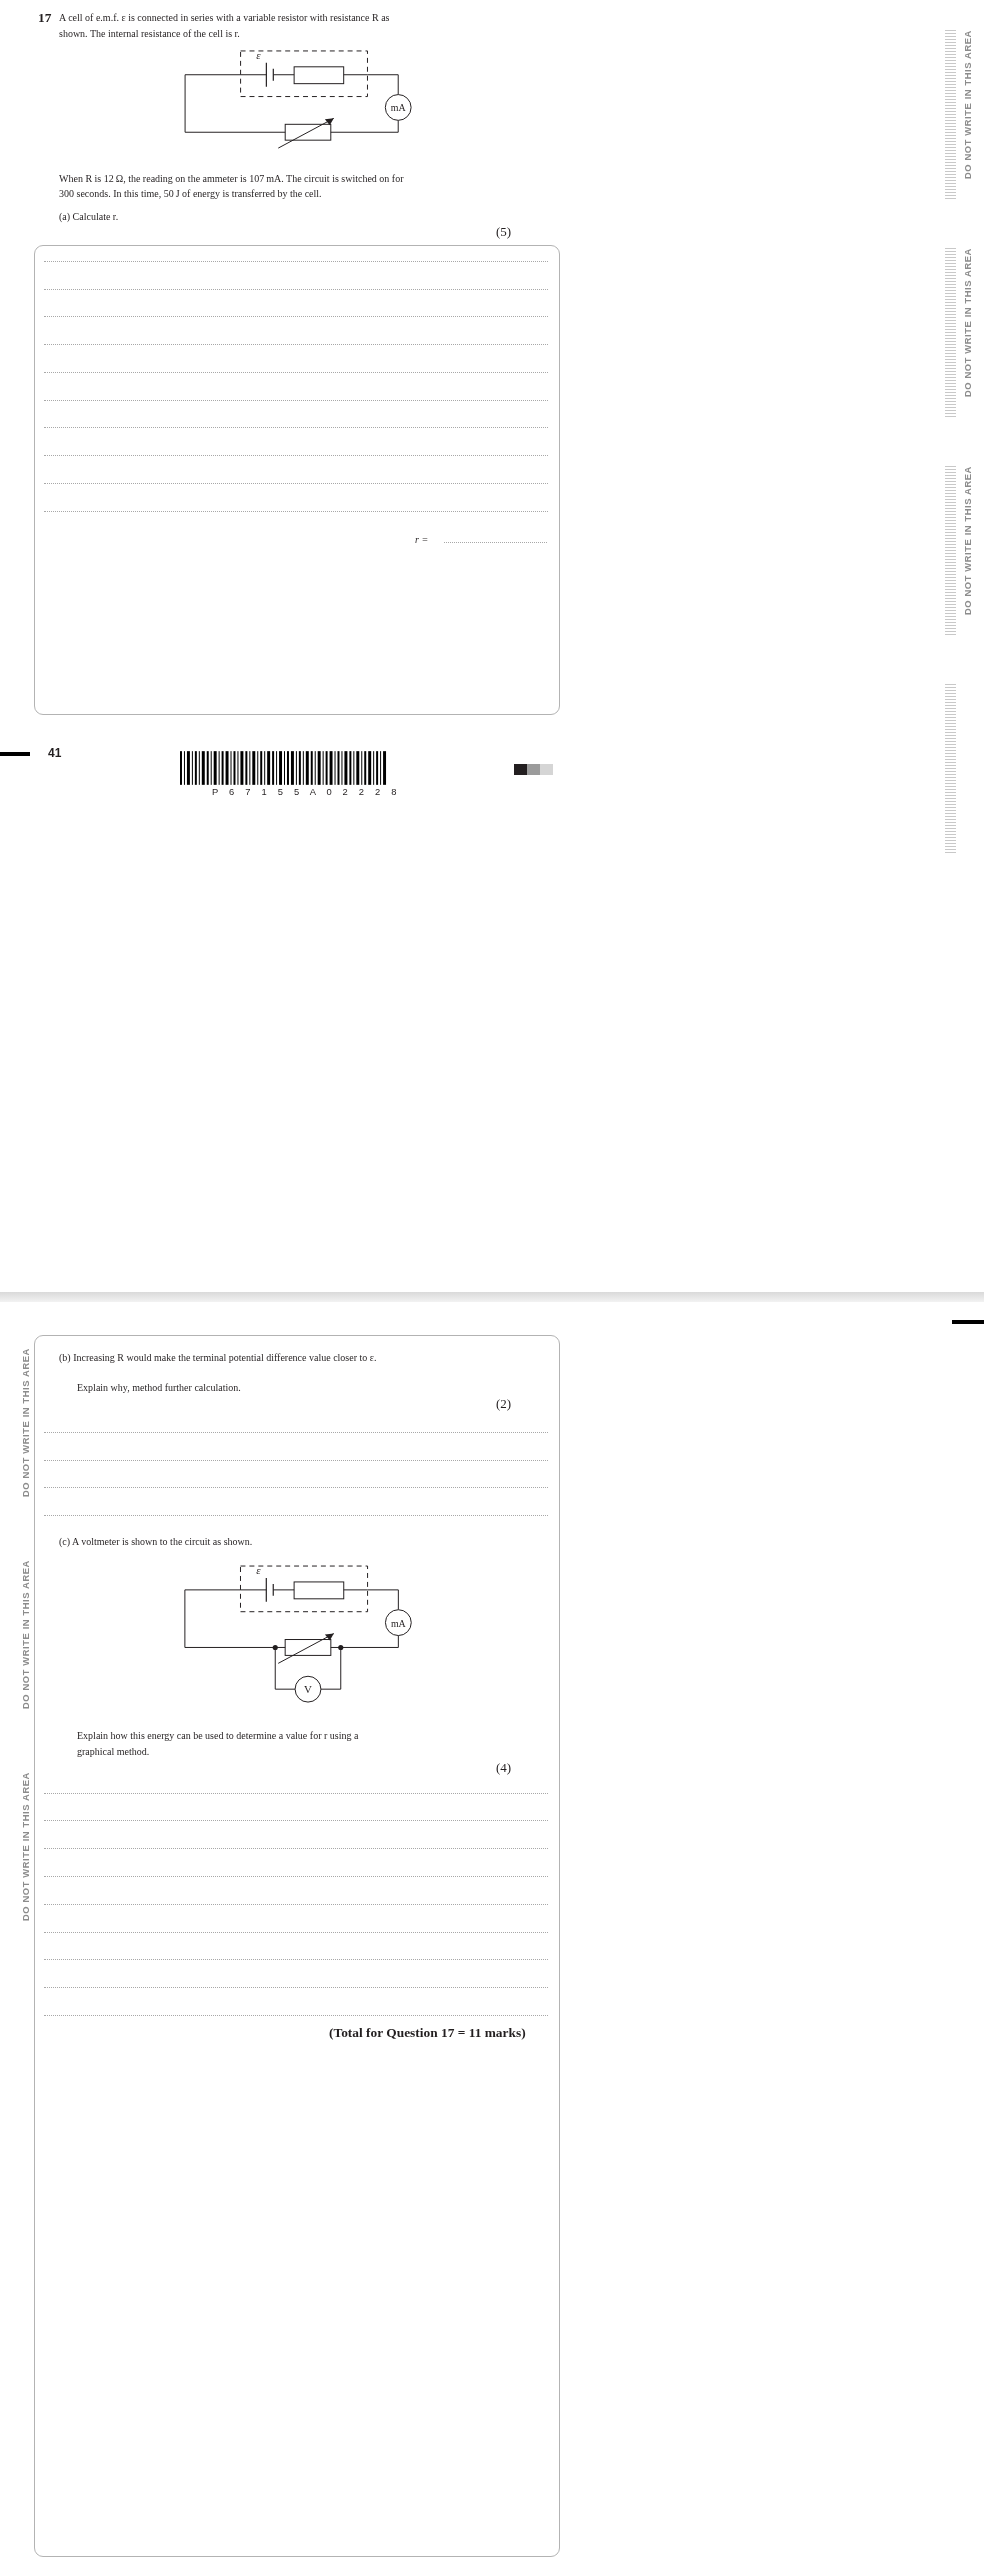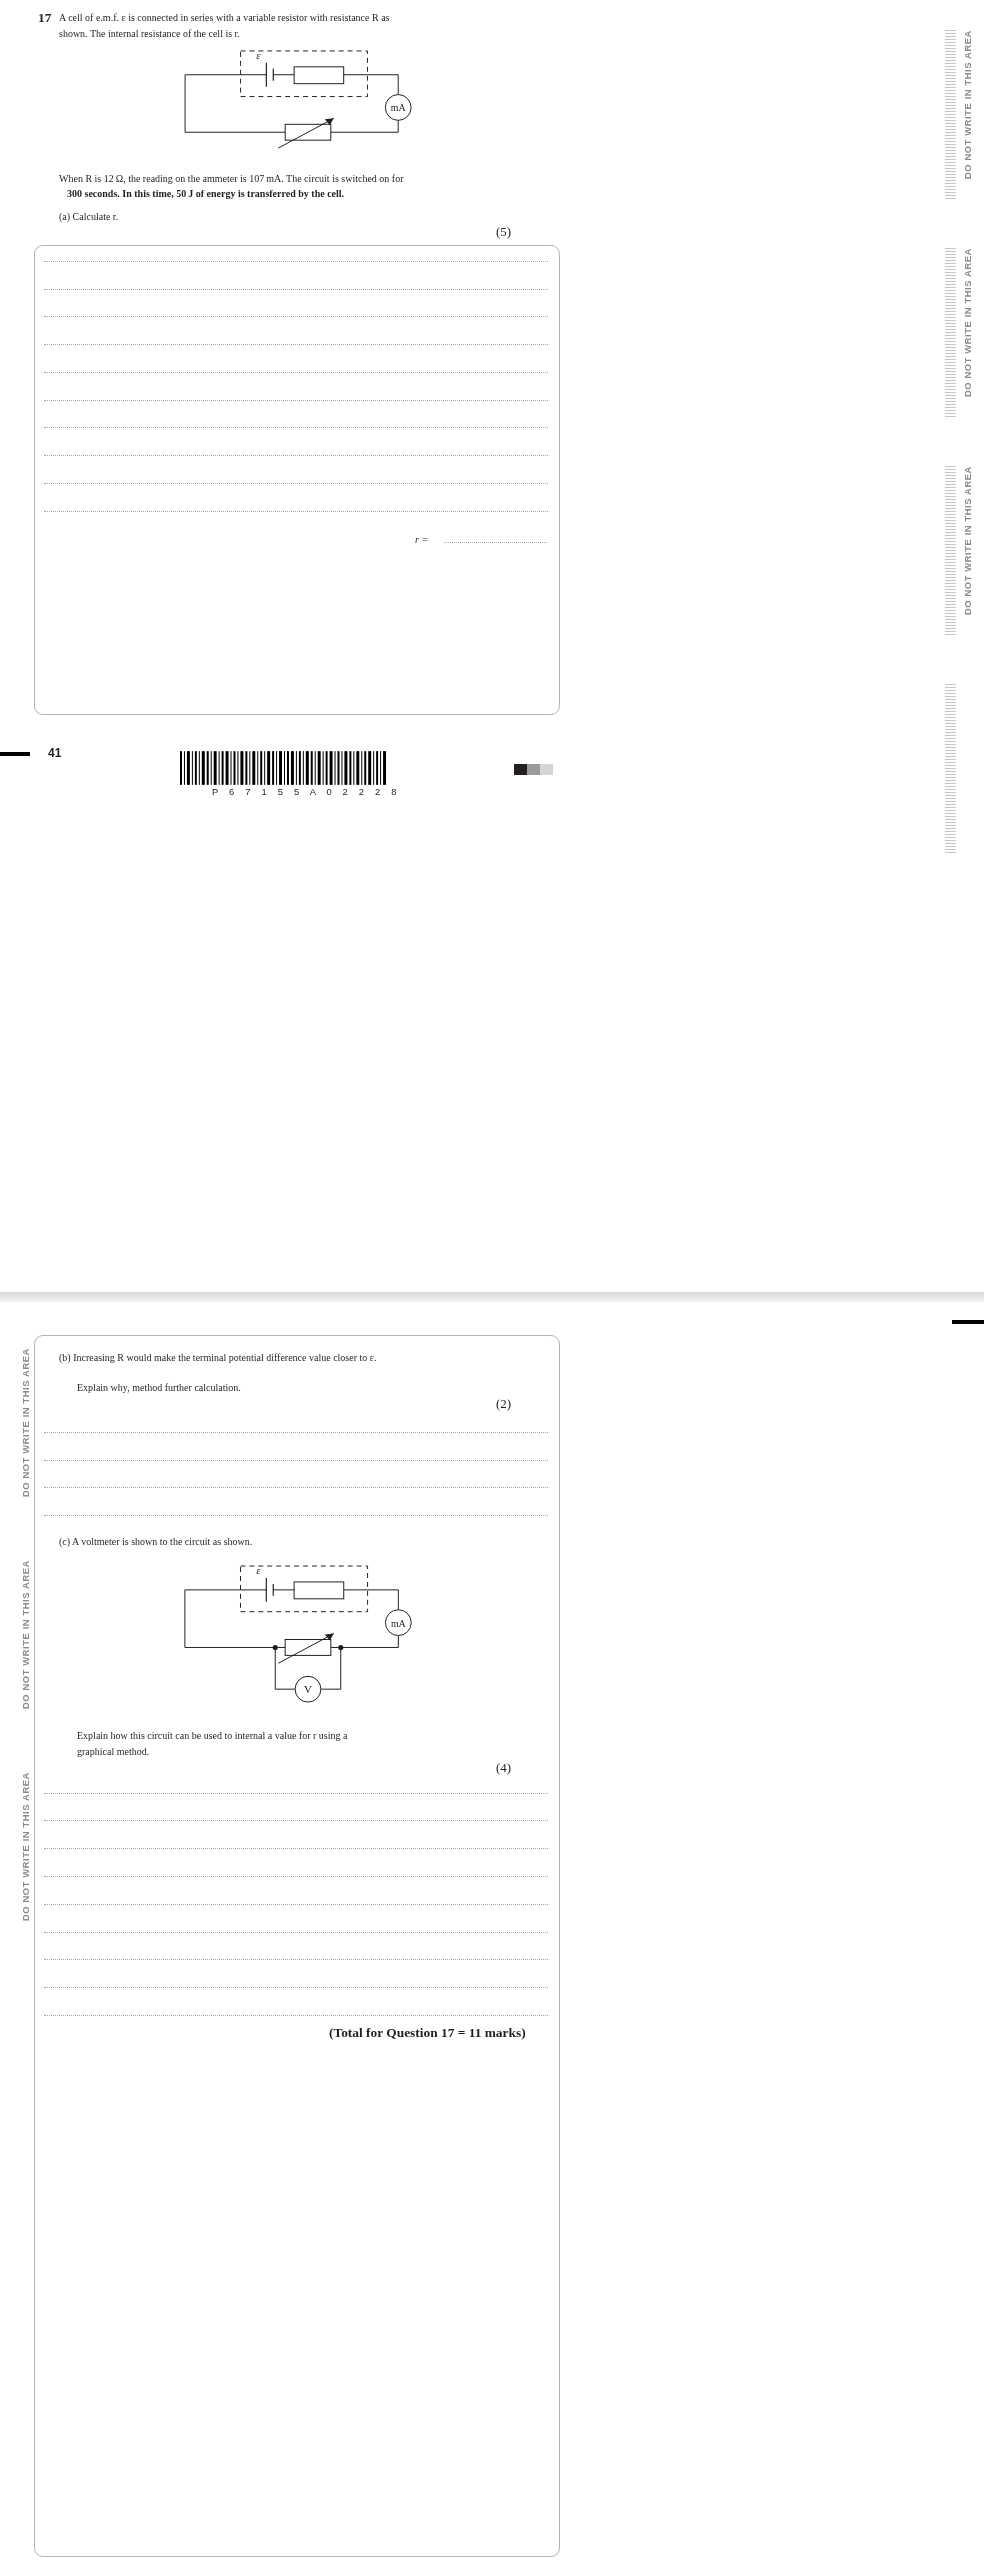--- a/index.html
+++ b/index.html
@@ -110,21 +110,21 @@
 
       <rect x="117" y="80" width="46" height="16" fill="#ffffff" stroke="#231f20" stroke-width="1"></rect>
       <line x1="110" y1="104" x2="166" y2="74" stroke="#231f20" stroke-width="1"></line>
       <polygon points="166,74 157,75 162,81" fill="#231f20"></polygon>
 
       <text x="90" y="14" font-size="11" font-style="italic" text-anchor="middle" font-family="Liberation Serif, serif" fill="#231f20">ε</text>
     </svg>
   </div>
 
   <div class="txt" style="left:59px;top:171px;width:496px;">When R is 12 Ω, the reading on the ammeter is 107 mA. The circuit is switched on for</div>
-  <div class="txt" style="left:67px;top:186px;width:496px;font-weight:bold;">300 seconds. In this time, 50 J of energy is transferred by the cell.</div>
+  <div class="txt" style="left:59px;top:186px;width:496px;">300 seconds. In this time, 50 J of energy is transferred by the cell.</div>
 
   <div class="txt" style="left:59px;top:209px;text-align:right;">(a)  Calculate r.</div>
   <div class="marks" style="left:496px;top:224px;">(5)</div>
 
   <div class="answerbox" style="left:34px;top:245px;width:524px;height:468px;"></div>
 
   <div class="dotline" style="left:44px;top:261px;width:504px;"></div>
   <div class="dotline" style="left:44px;top:289px;width:504px;"></div>
   <div class="dotline" style="left:44px;top:316px;width:504px;"></div>
   <div class="dotline" style="left:44px;top:344px;width:504px;"></div>
@@ -269,21 +269,21 @@
       <line x1="107" y1="88" x2="107" y2="130" stroke="#231f20" stroke-width="1"></line>
       <line x1="173" y1="88" x2="173" y2="130" stroke="#231f20" stroke-width="1"></line>
       <line x1="107" y1="130" x2="127" y2="130" stroke="#231f20" stroke-width="1"></line>
       <line x1="153" y1="130" x2="173" y2="130" stroke="#231f20" stroke-width="1"></line>
       <circle cx="140" cy="130" r="13" fill="#ffffff" stroke="#231f20" stroke-width="1"></circle>
       <text x="140" y="134" font-size="11" text-anchor="middle" font-family="Liberation Serif, serif" fill="#231f20">V</text>
       <text x="90" y="14" font-size="11" font-style="italic" text-anchor="middle" font-family="Liberation Serif, serif" fill="#231f20">ε</text>
     </svg>
   </div>
 
-  <div class="txt" style="left:77px;top:436px;width:466px;">Explain how this circuit can be used to internal a value for r using a</div>
+  <div class="txt" style="left:77px;top:436px;width:466px;">Explain how this energy can be used to determine a value for r using a</div>
   <div class="txt" style="left:77px;top:452px;width:466px;">graphical method.</div>
   <div class="marks" style="left:496px;top:468px;">(4)</div>
 
   <div class="dotline" style="left:44px;top:501px;width:504px;"></div>
   <div class="dotline" style="left:44px;top:528px;width:504px;"></div>
   <div class="dotline" style="left:44px;top:556px;width:504px;"></div>
   <div class="dotline" style="left:44px;top:584px;width:504px;"></div>
   <div class="dotline" style="left:44px;top:612px;width:504px;"></div>
   <div class="dotline" style="left:44px;top:640px;width:504px;"></div>
   <div class="dotline" style="left:44px;top:667px;width:504px;"></div>

